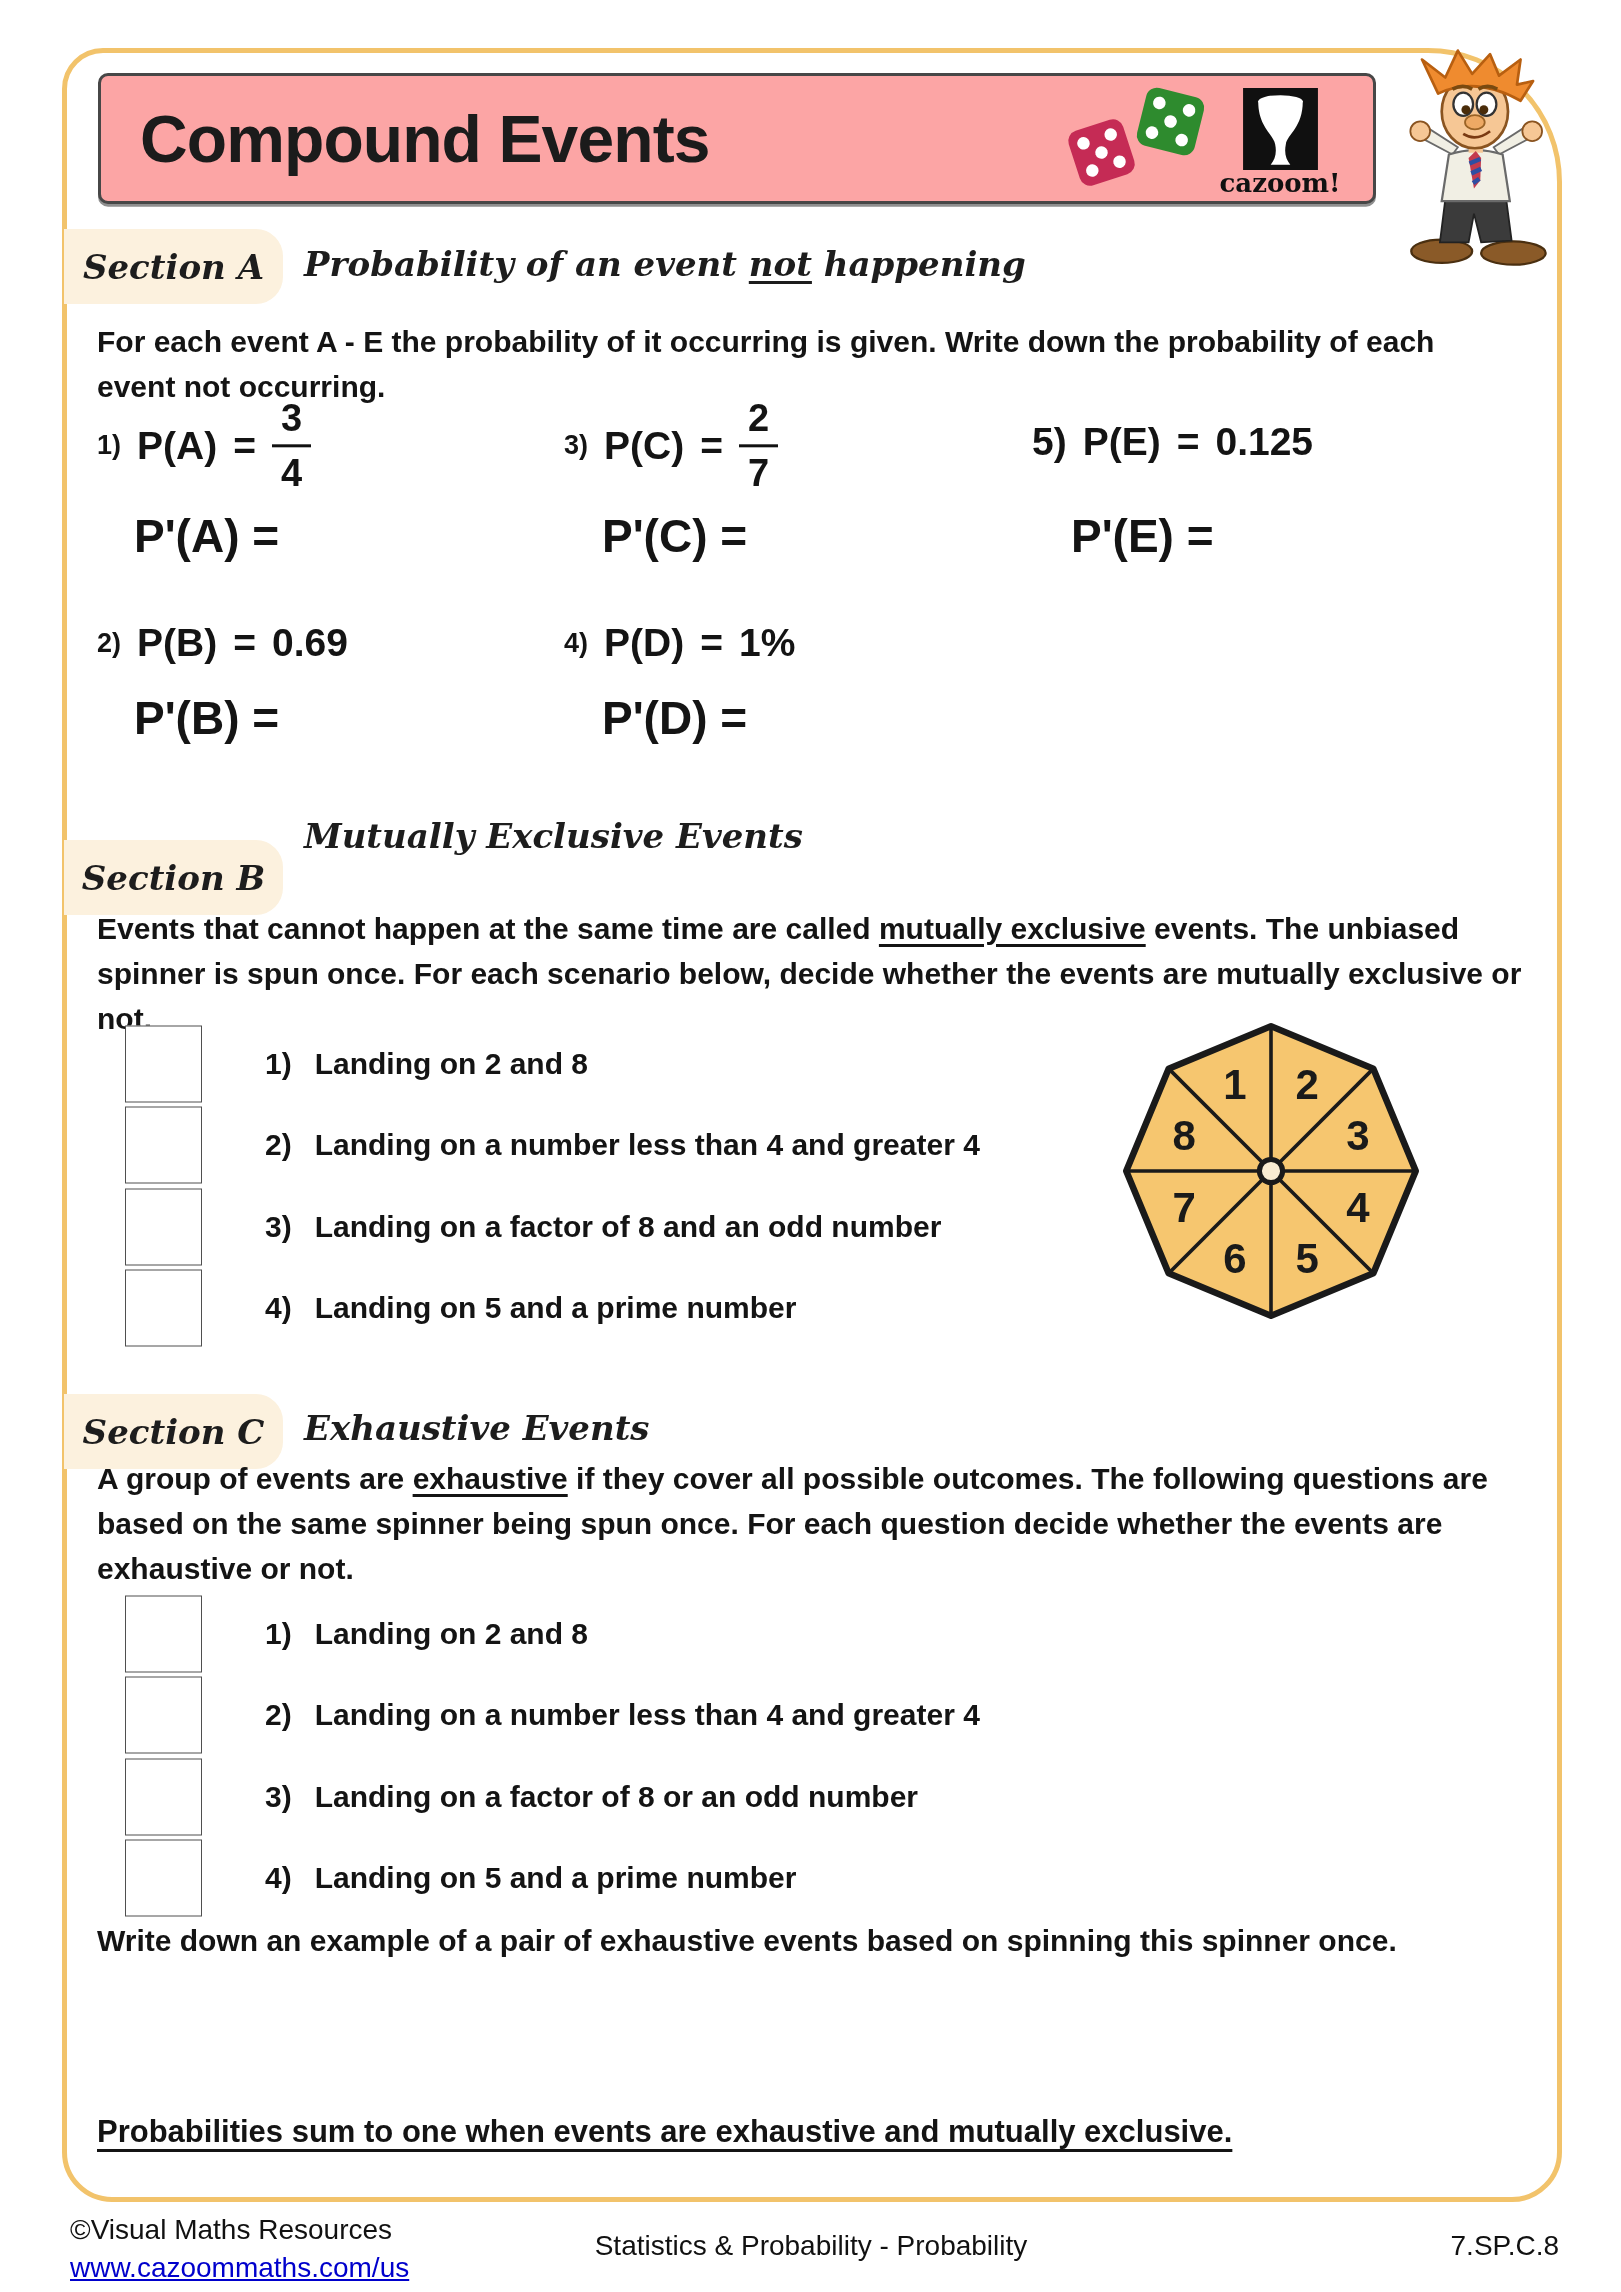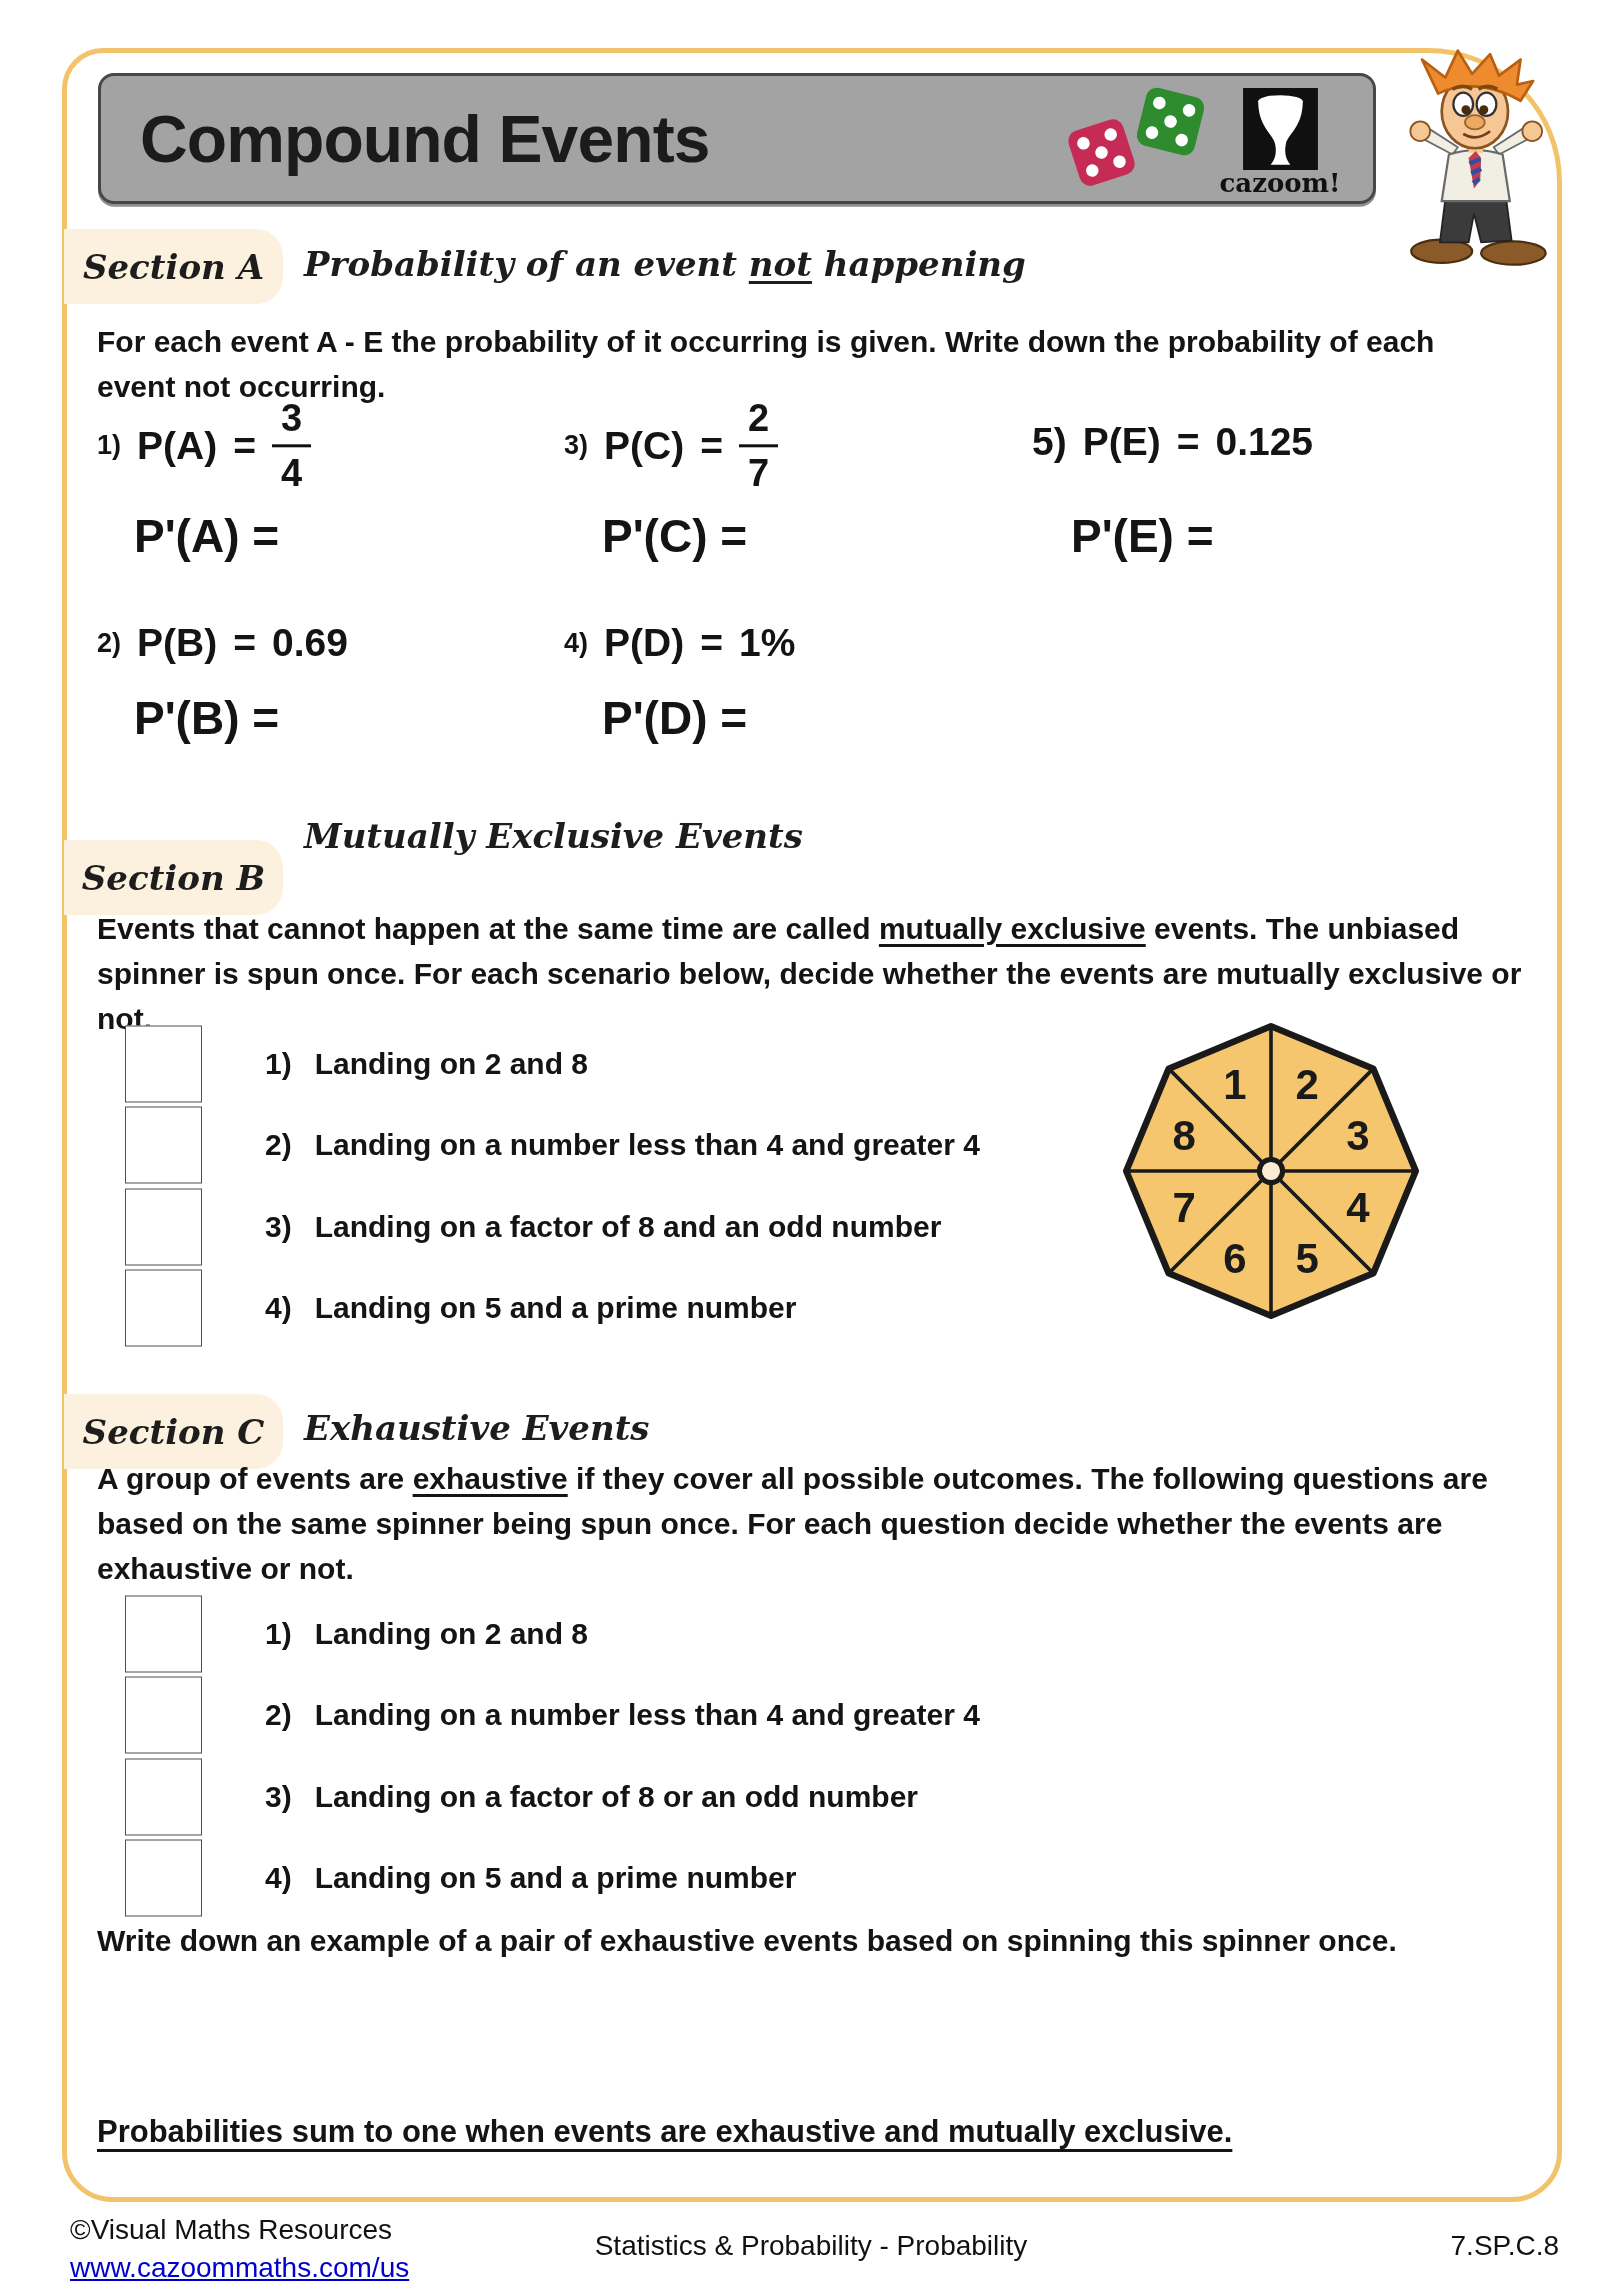--- a/index.html
+++ b/index.html
@@ -3,21 +3,21 @@
 <meta charset="utf-8">
 <style>
   html,body{margin:0;padding:0;background:#ffffff;}
   #page{position:relative;width:1622px;height:2293px;background:#ffffff;overflow:hidden;
         font-family:"Liberation Sans", sans-serif;color:#141414;}
 
   .frame{position:absolute;left:62px;top:48px;width:1490px;height:2144px;
          border:5.4px solid #f2c36b;border-radius:41px 134px 50px 50px;background:#fff;}
 
   .title-box{position:absolute;left:98px;top:73px;width:1272px;height:125px;
-             background:#a3a3a3;border:3.6px solid #474747;border-radius:16px;
+             background:#fca5a5;border:3.6px solid #474747;border-radius:10px;
              box-shadow:0 2.7px 0 #8f8f8f;text-align:center;}
   .page-title{position:absolute;left:39px;top:0;height:125px;display:flex;align-items:center;
               font-size:66px;font-weight:800;letter-spacing:-0.9px;color:#1b1b1b;margin:0;}
 
   .die{position:absolute;}
   .logo-block{position:absolute;left:1243px;top:88px;width:75px;height:82px;}
   .logo-caption{position:absolute;left:1205px;top:168px;width:150px;text-align:center;
                 font-family:"DejaVu Serif", serif;font-weight:700;font-size:26px;color:#111;}
   .mascot{position:absolute;left:1386px;top:47px;}
 

